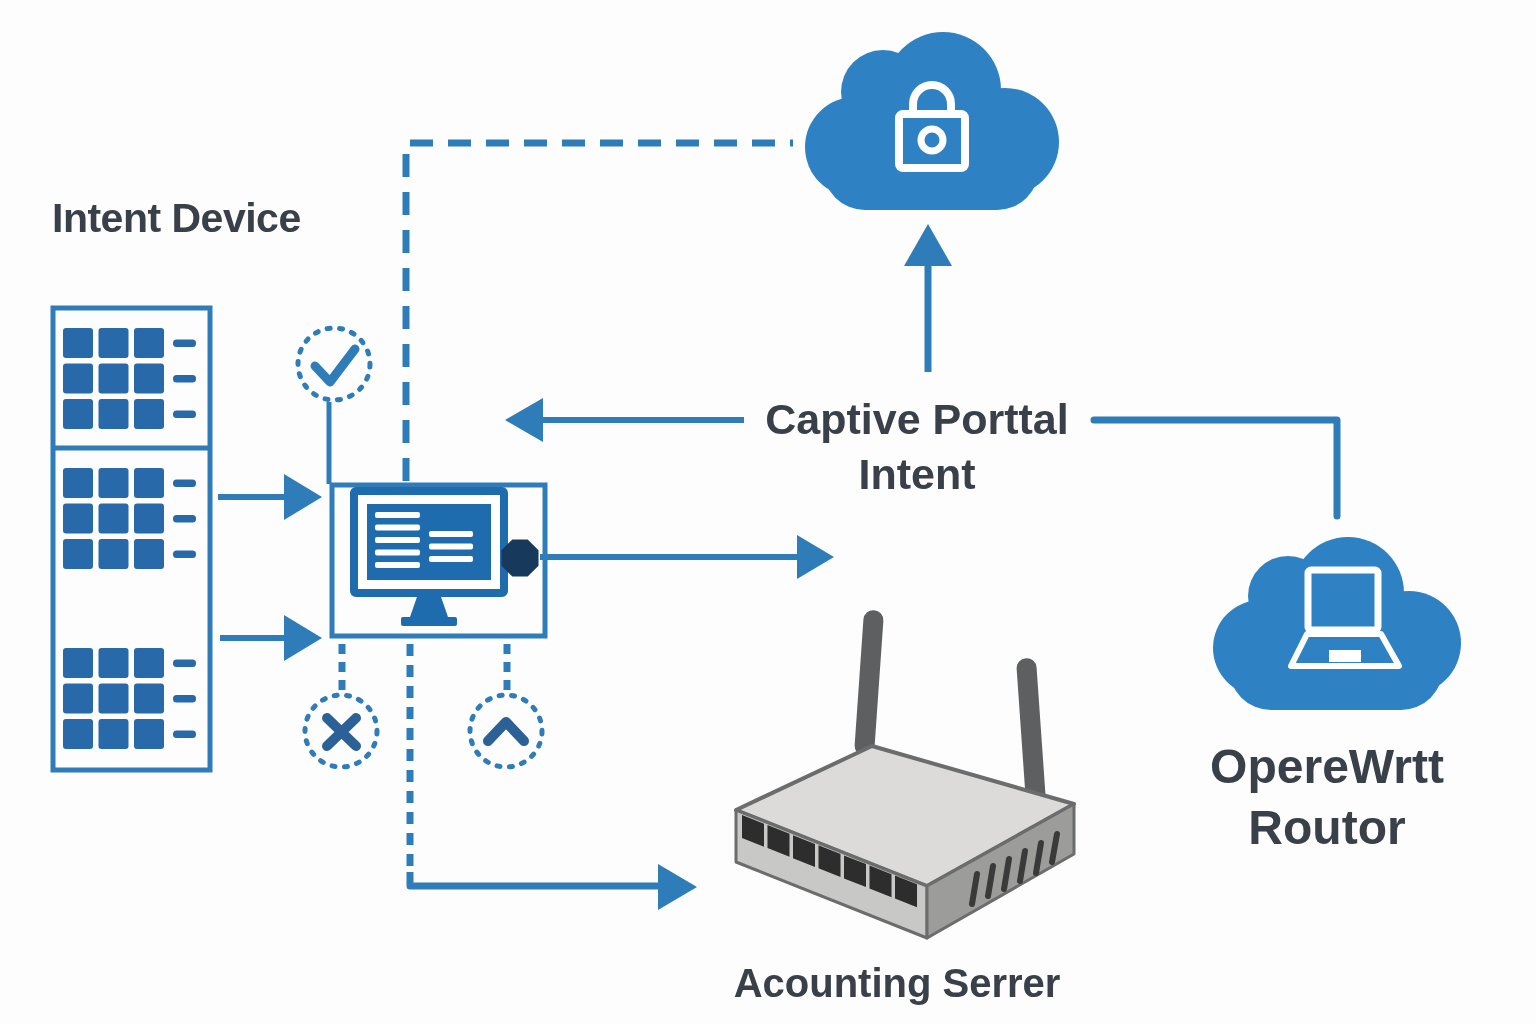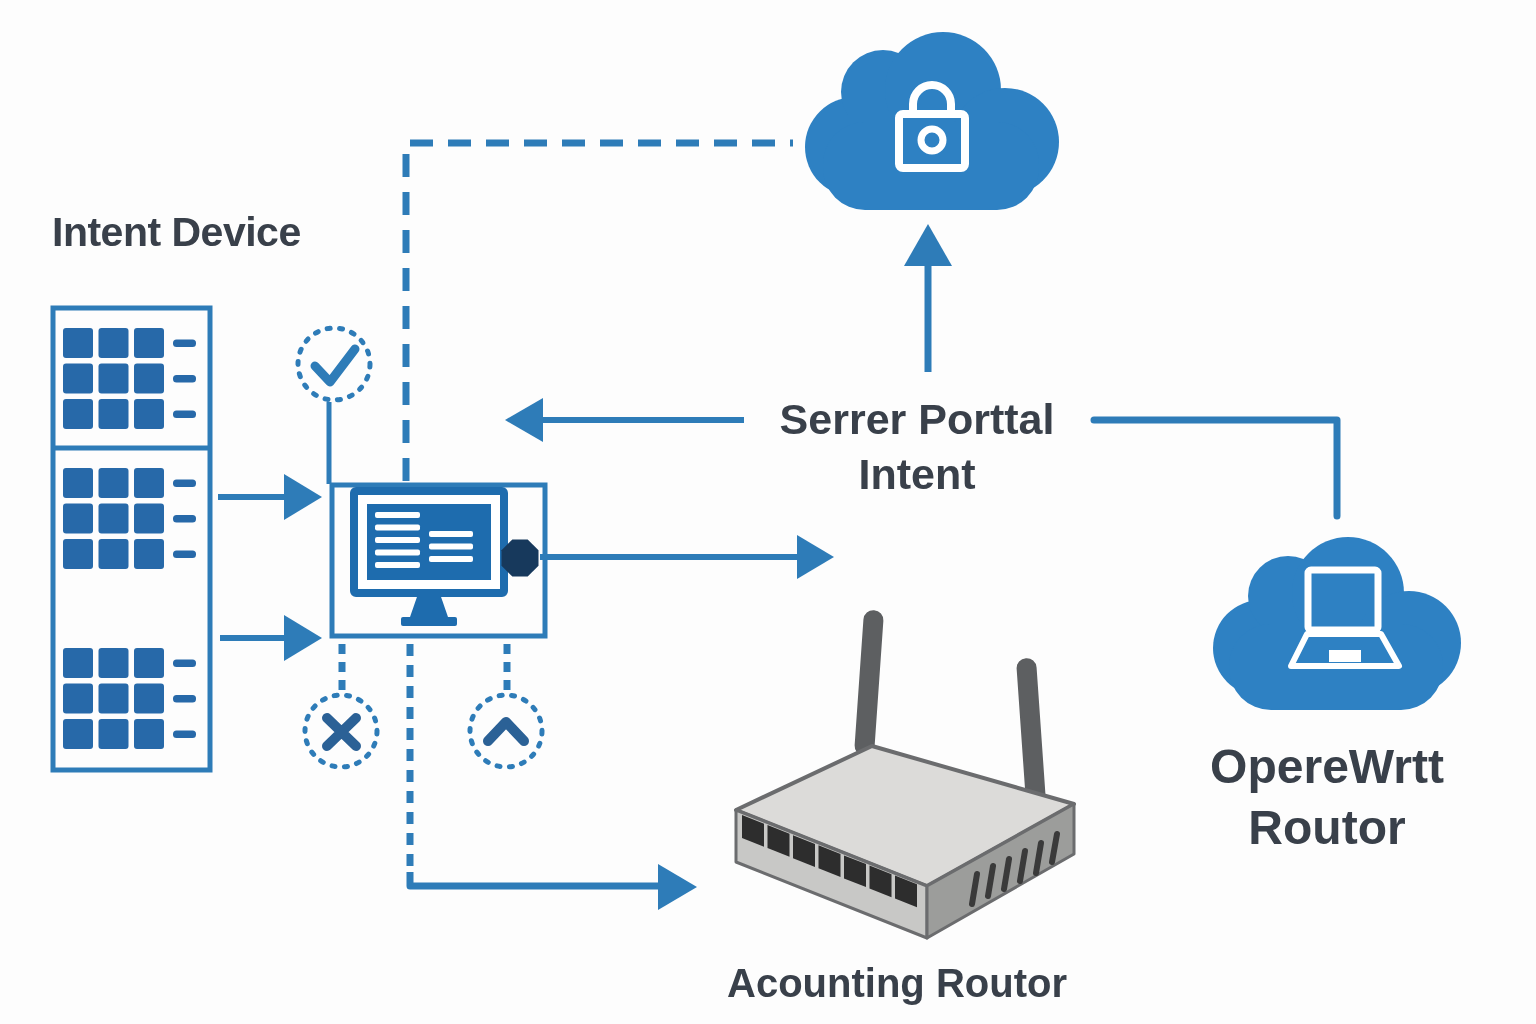--- a/index.html
+++ b/index.html
@@ -21,30 +21,30 @@
   .cloud{fill:var(--cloud-blue,#2E81C3);}
   .wht{stroke:#FFFFFF;fill:none;}
   .scr{fill:var(--screen-blue,#1E6CAE);}
   .navy{fill:var(--navy,#17395C);}
 </style>
 </head>
 <body>
 
 <div id="stage">
 
-  <div class="label" style="left:52px;top:206px;font-size:41px;letter-spacing:-0.5px;">Intent Device</div>
+  <div class="label" style="left:52px;top:192px;font-size:41px;letter-spacing:-0.5px;">Intent Device</div>
 
   <div class="label center" style="left:733px;top:392px;width:368px;font-size:43px;">
-    <div>Serrer Porttal</div>
+    <div>Captive Porttal</div>
     <div>Intent</div>
   </div>
 
   <div class="label center" style="left:1152px;top:736px;width:350px;font-size:48px;">OpereWrtt Routor</div>
 
-  <div class="label center" style="left:722px;top:958px;width:350px;font-size:40px;">Acounting Routor</div>
+  <div class="label center" style="left:722px;top:958px;width:350px;font-size:40px;">Acounting Serrer</div>
 
   <svg style="left:50px;top:305px;" width="165" height="470" viewBox="0 0 165 470">
     <defs>
       <g id="grid9">
         <rect class="sq" x="13" y="23" width="30" height="30" rx="3"></rect>
         <rect class="sq" x="48.5" y="23" width="30" height="30" rx="3"></rect>
         <rect class="sq" x="84" y="23" width="30" height="30" rx="3"></rect>
         <rect class="sq" x="13" y="58.5" width="30" height="30" rx="3"></rect>
         <rect class="sq" x="48.5" y="58.5" width="30" height="30" rx="3"></rect>
         <rect class="sq" x="84" y="58.5" width="30" height="30" rx="3"></rect>

